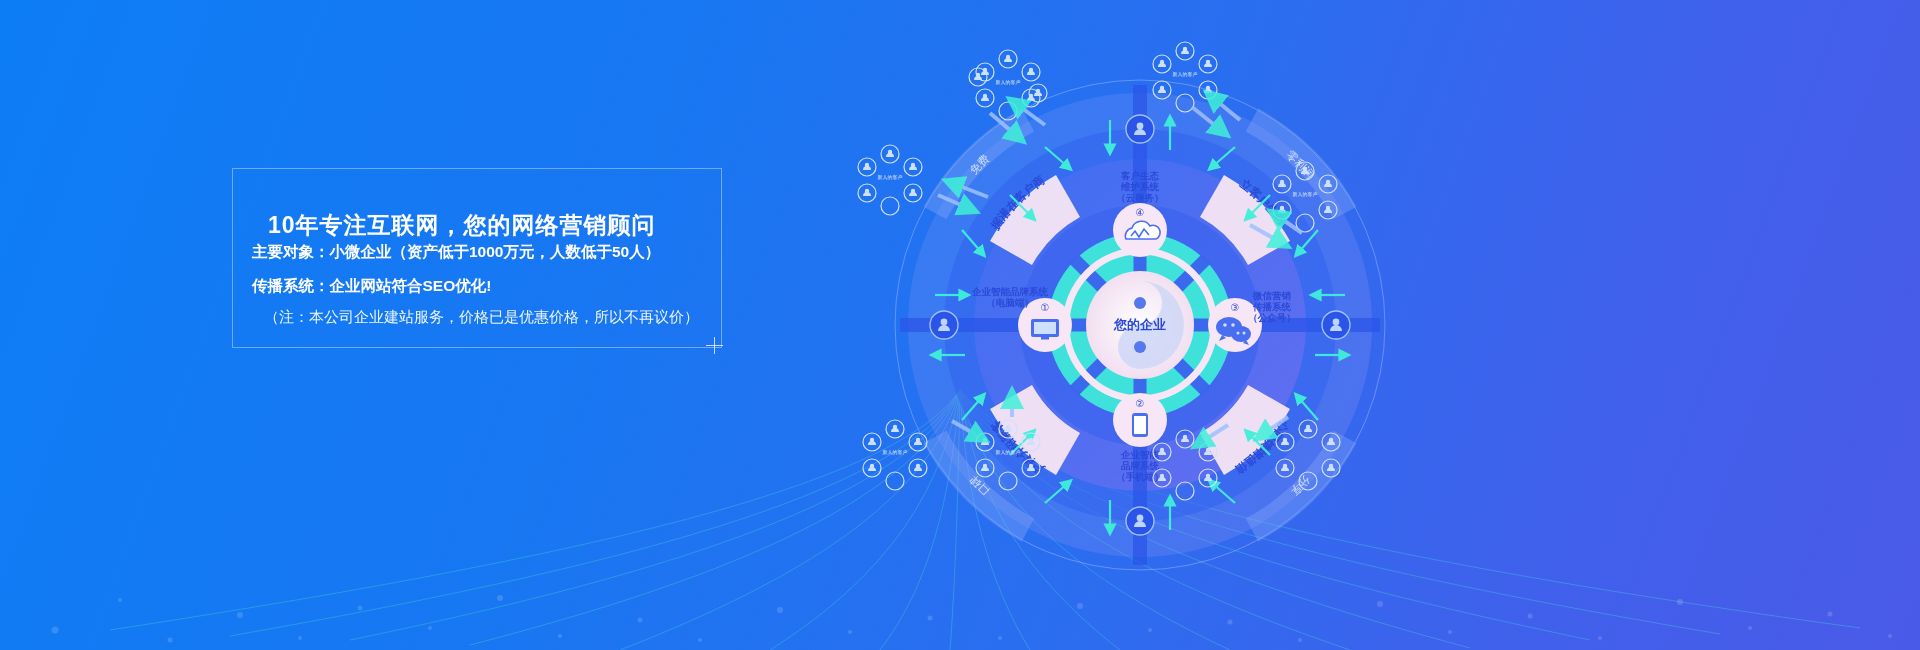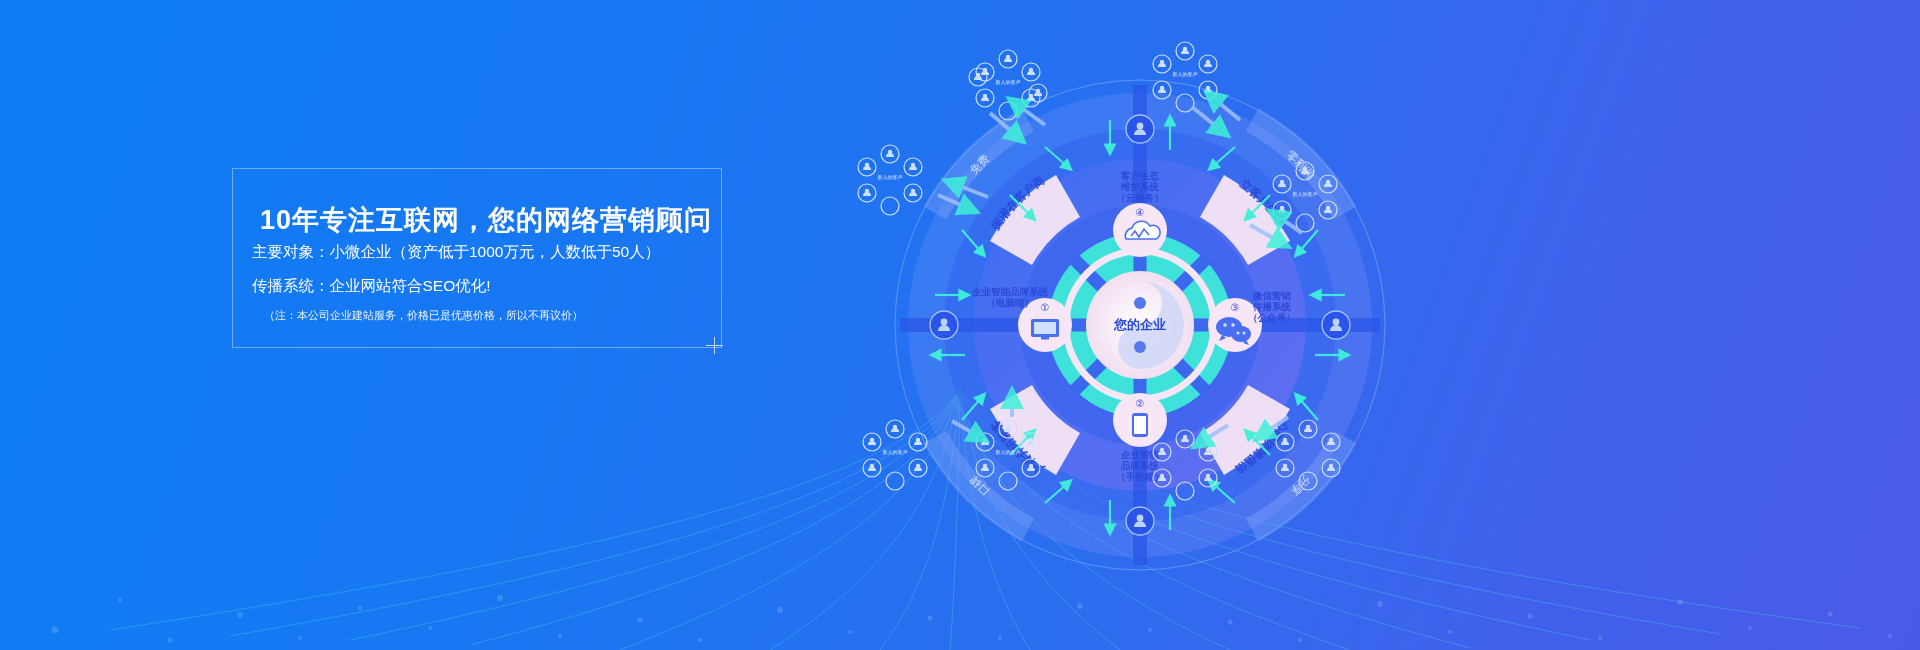--- a/index.html
+++ b/index.html
@@ -17,32 +17,32 @@
   .dots{position:absolute;left:0;bottom:0;width:1920px;height:170px;pointer-events:none;opacity:.5;}
 
   
   .textbox{
     position:absolute;left:232px;top:168px;width:490px;height:180px;
     border:1px solid rgba(255,255,255,.38);
     box-sizing:border-box;
   }
   .inner{position:absolute;left:252px;top:168px;width:480px;}
   .headline{
-    color:#ffffff;font-size:27px;font-weight:bold;letter-spacing:1px;
-    margin:8px;padding:0;white-space:nowrap;
+    color:#ffffff;font-size:23px;font-weight:bold;letter-spacing:1px;
+    margin:16px;padding:0;white-space:nowrap;
     position:absolute;left:0;top:26px;
   }
   .sub1,.sub2{
-    color:#ffffff;font-size:15.5px;font-weight:normal;white-space:nowrap;
+    color:#ffffff;font-size:15.5px;font-weight:bold;white-space:nowrap;
     position:absolute;left:0;
   }
   .sub1{top:74px;}
   .sub2{top:108px;}
   .note{
-    color:rgba(255,255,255,.92);font-size:11px;white-space:nowrap;
+    color:rgba(255,255,255,.92);font-size:15px;white-space:nowrap;
     position:absolute;left:12px;top:140px;
   }
   .plusmark{
     position:absolute;left:706px;top:337px;width:17px;height:17px;
   }
   .plusmark::before,.plusmark::after{
     content:"";position:absolute;background:rgba(255,255,255,.75);
   }
   .plusmark::before{left:0;top:8px;width:17px;height:1px;}
   .plusmark::after{left:8px;top:0;width:1px;height:17px;}

